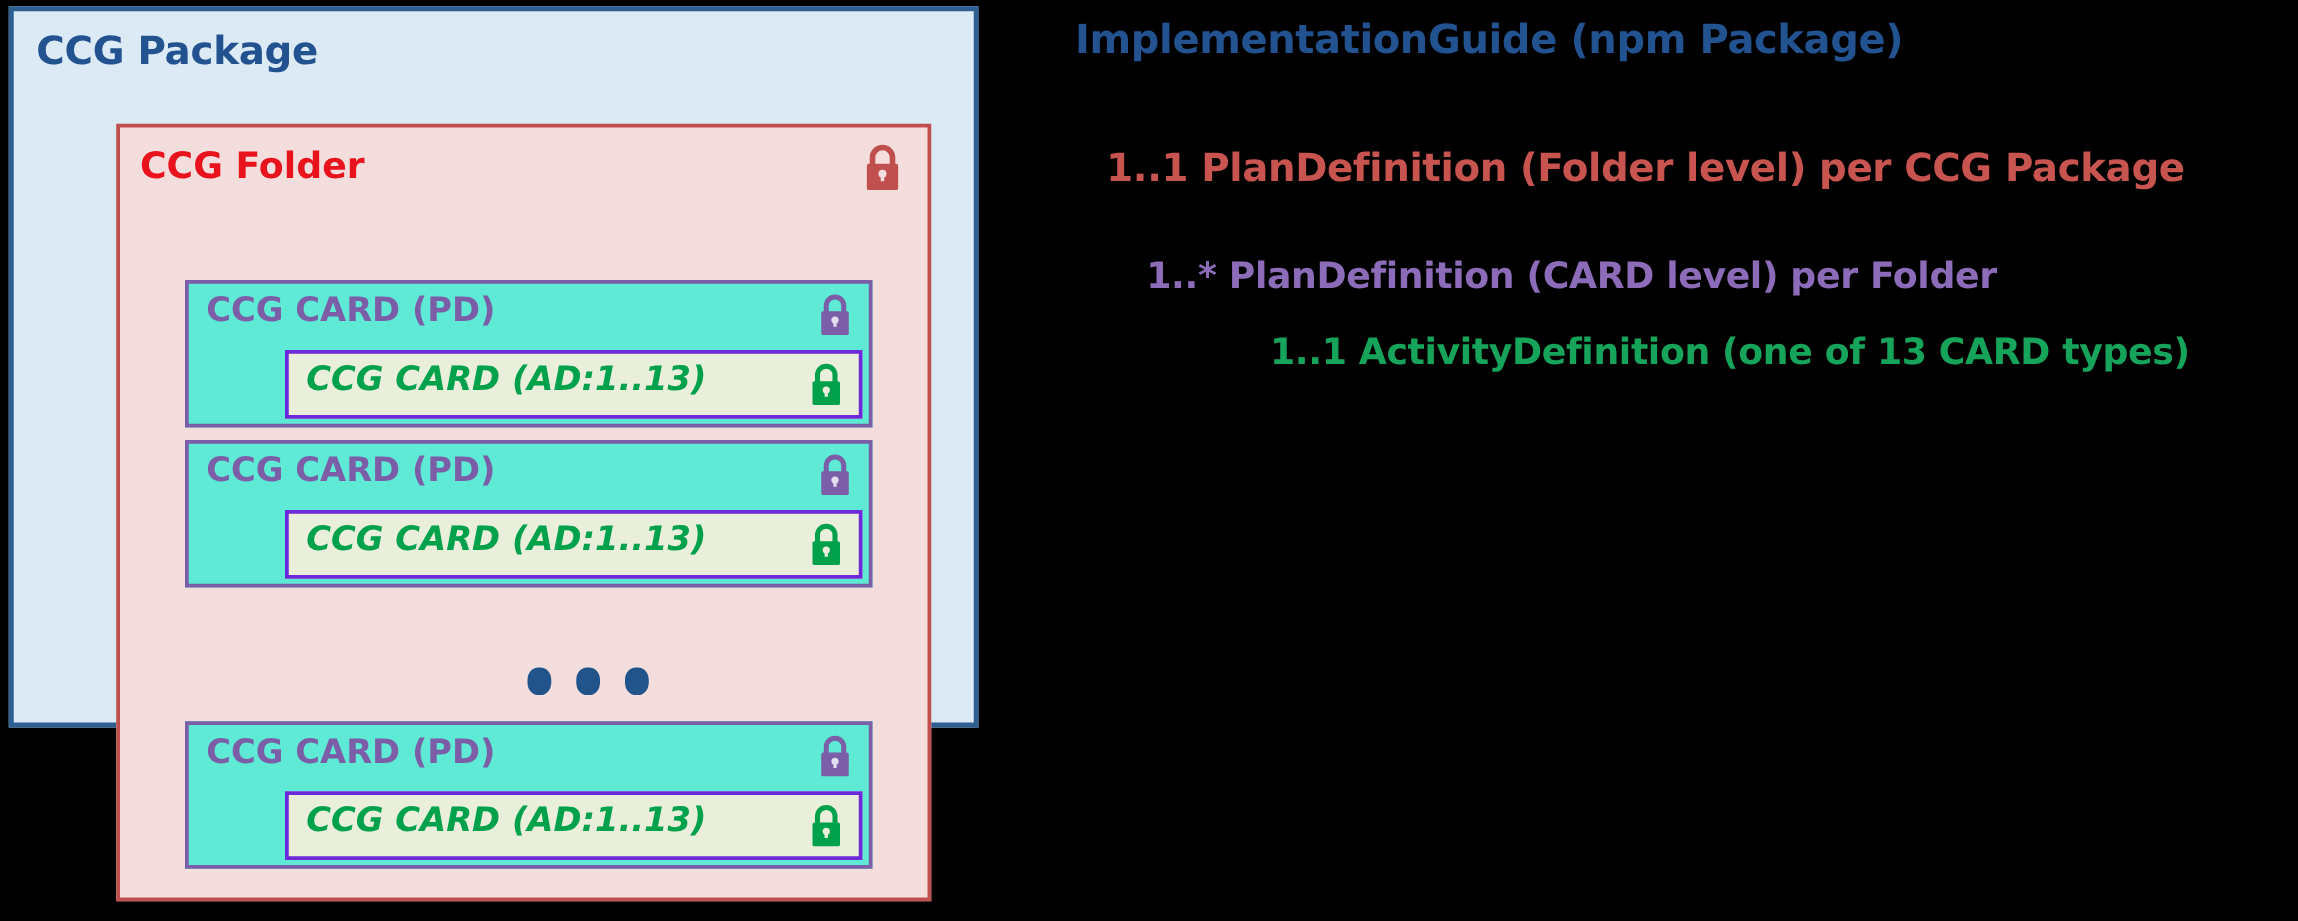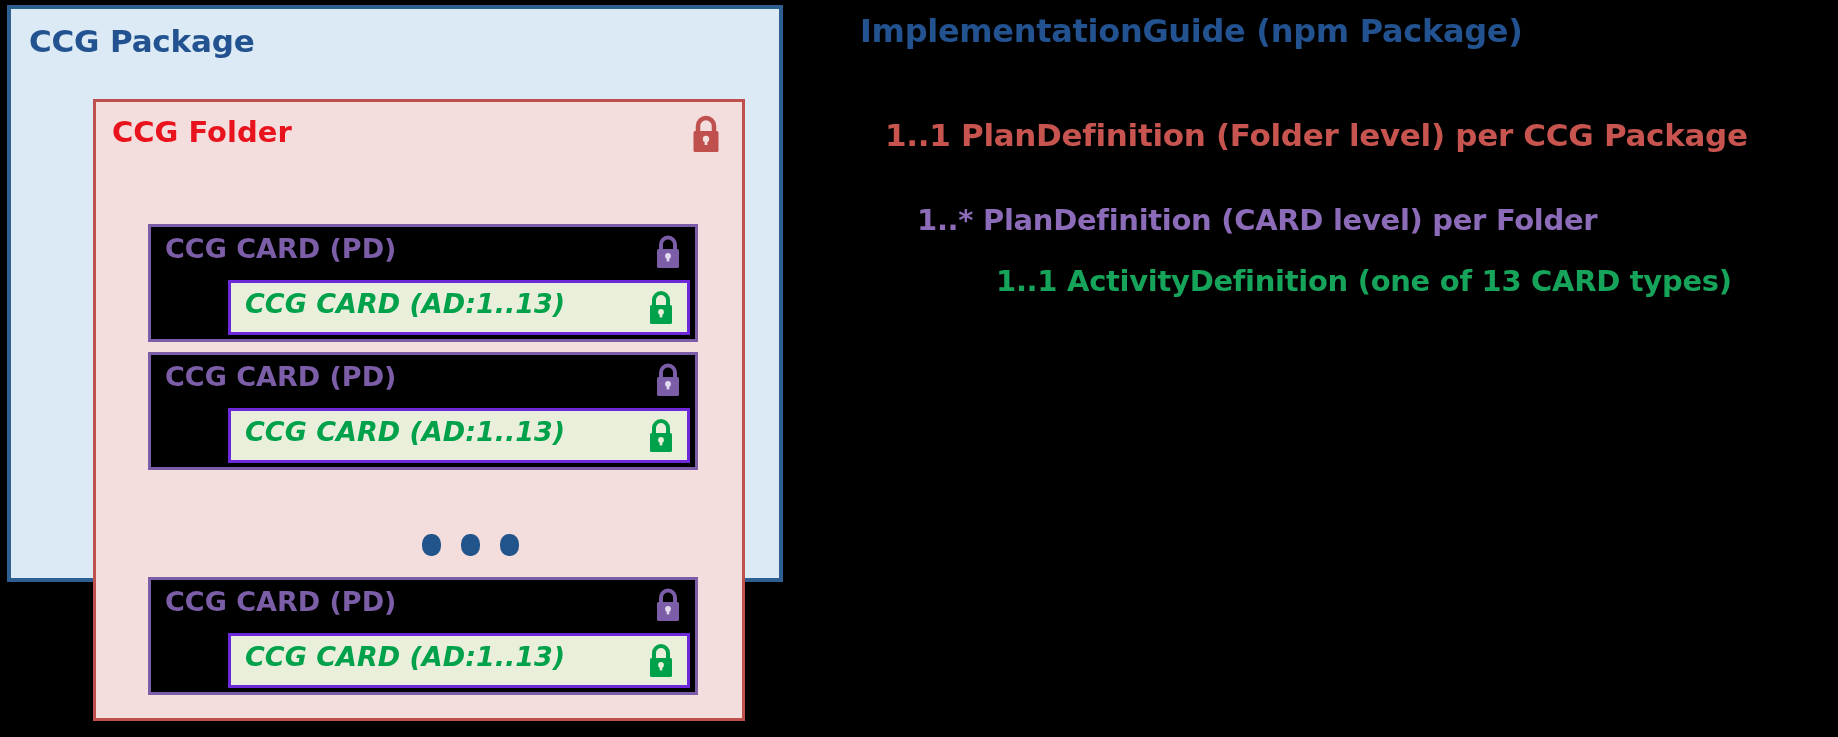--- a/index.html
+++ b/index.html
@@ -63,21 +63,21 @@
     right: 19px;
     top: 11px;
   }
 
   
   .pd-card {
     position: absolute;
     left: 52px;
     width: 550px;
     height: 118px;
-    background: #000000;
+    background: #5eead4;
     border: 3px solid #7b5ea7;
     box-sizing: border-box;
   }
   .pd-card.c1 { top: 122px; }
   .pd-card.c2 { top: 250px; }
   .pd-card.c3 { top: 475px; }
 
   .pd-label {
     position: absolute;
     left: 14px;
@@ -168,21 +168,21 @@
     color: #c85450;
     text-align: center;
   }
   #legend-card {
     left: 134px;
     top: 203px;
     font-size: 29px;
     color: #8c6bb8;
   }
   #legend-activity {
-    left: 213px;
+    left: 233px;
     top: 264px;
     font-size: 29px;
     color: #16a35a;
   }
 </style>
 </head>
 <body>
 
 <div id="ccg-package">
 

